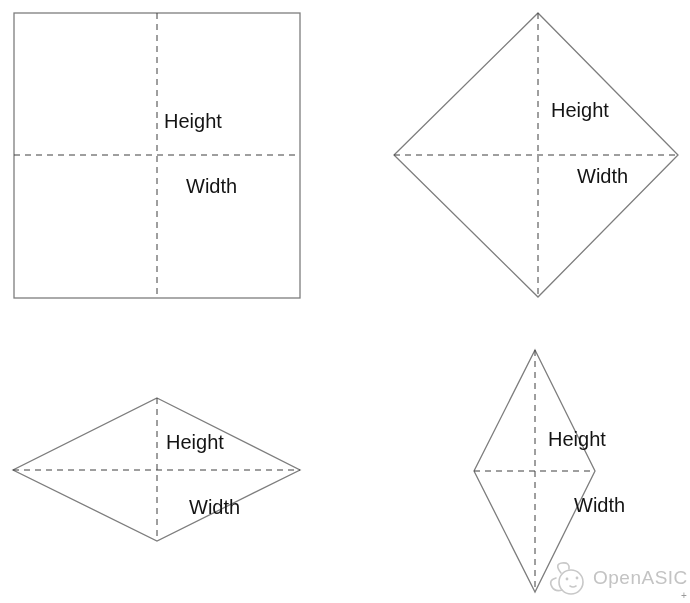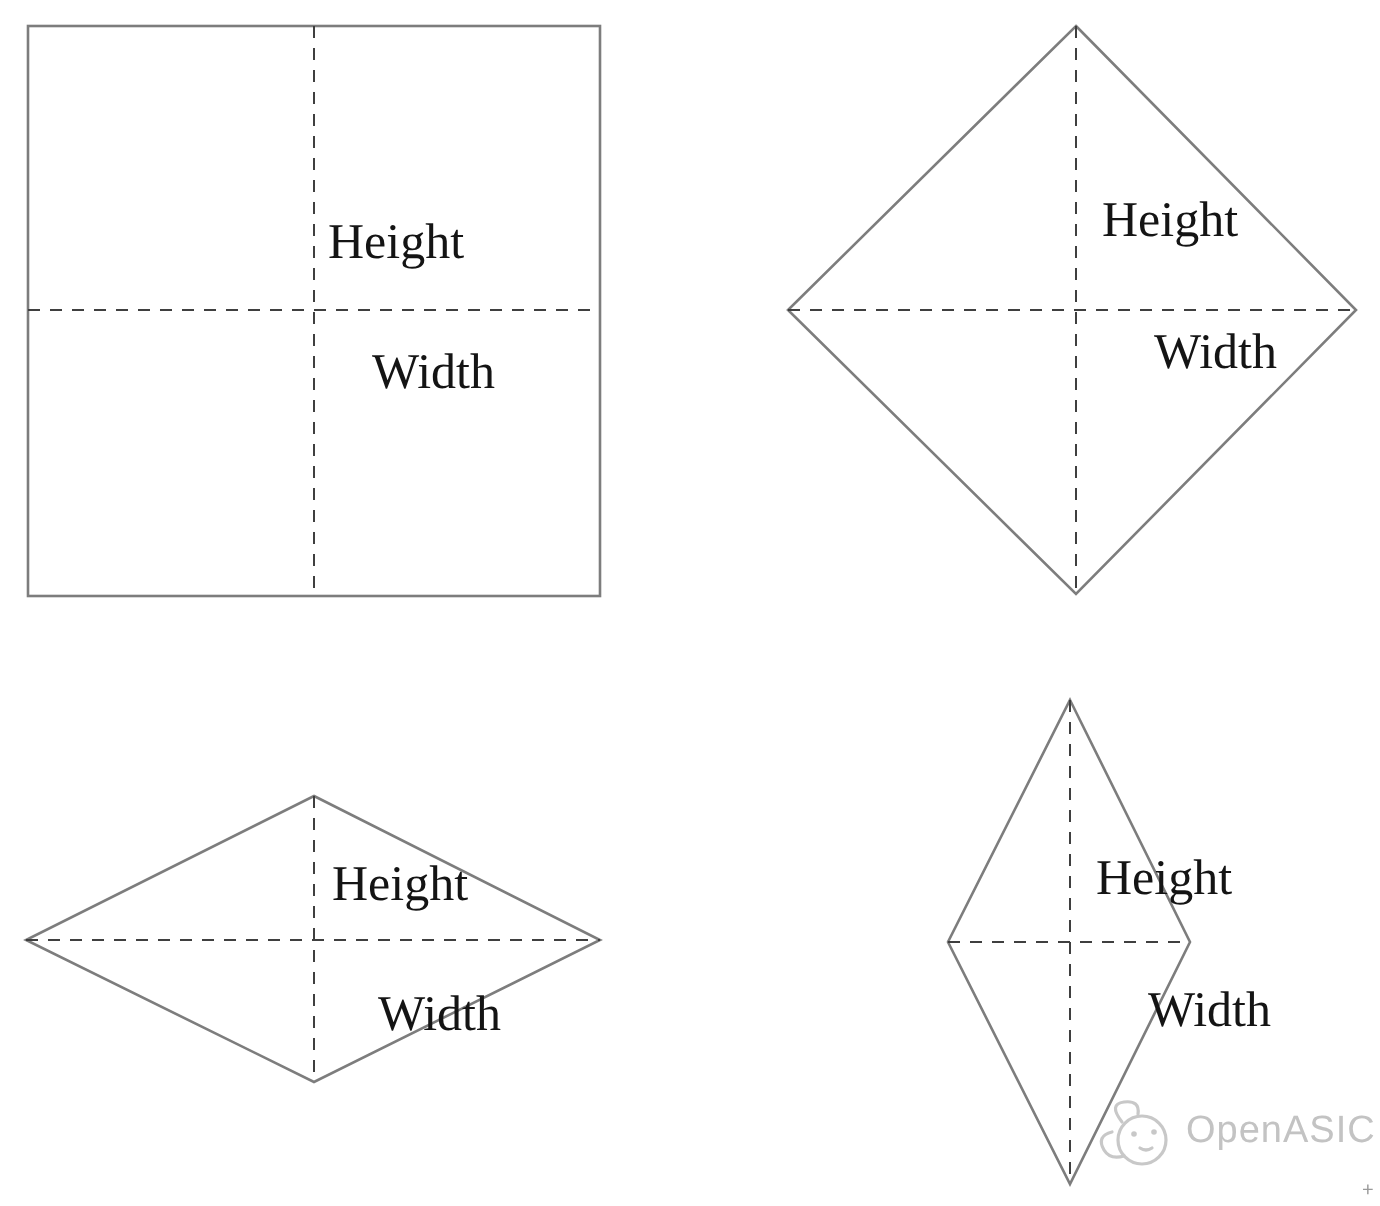--- a/index.html
+++ b/index.html
@@ -17,30 +17,30 @@
     stroke-width: 1.3;
   }
   .dash {
     fill: none;
     stroke: var(--dash, #3f3f3f);
     stroke-width: 1;
     stroke-dasharray: 6 5;
   }
   .shape-label {
     position: absolute;
-    font-family: Liberation Serif, serif;
-    font-size: 25px;
+    font-family: Liberation Sans, sans-serif;
+    font-size: 20px;
     line-height: 27px;
     color: var(--label, #141414);
     white-space: nowrap;
   }
   .watermark {
     position: absolute;
     left: 545px;
-    top: 544px;
+    top: 556px;
     display: flex;
     align-items: center;
     gap: 4px;
   }
   .wm-text {
     font-family: "Liberation Sans", sans-serif;
     font-size: 19px;
     color: var(--watermark, #c3c3c3);
     letter-spacing: 0.5px;
   }

